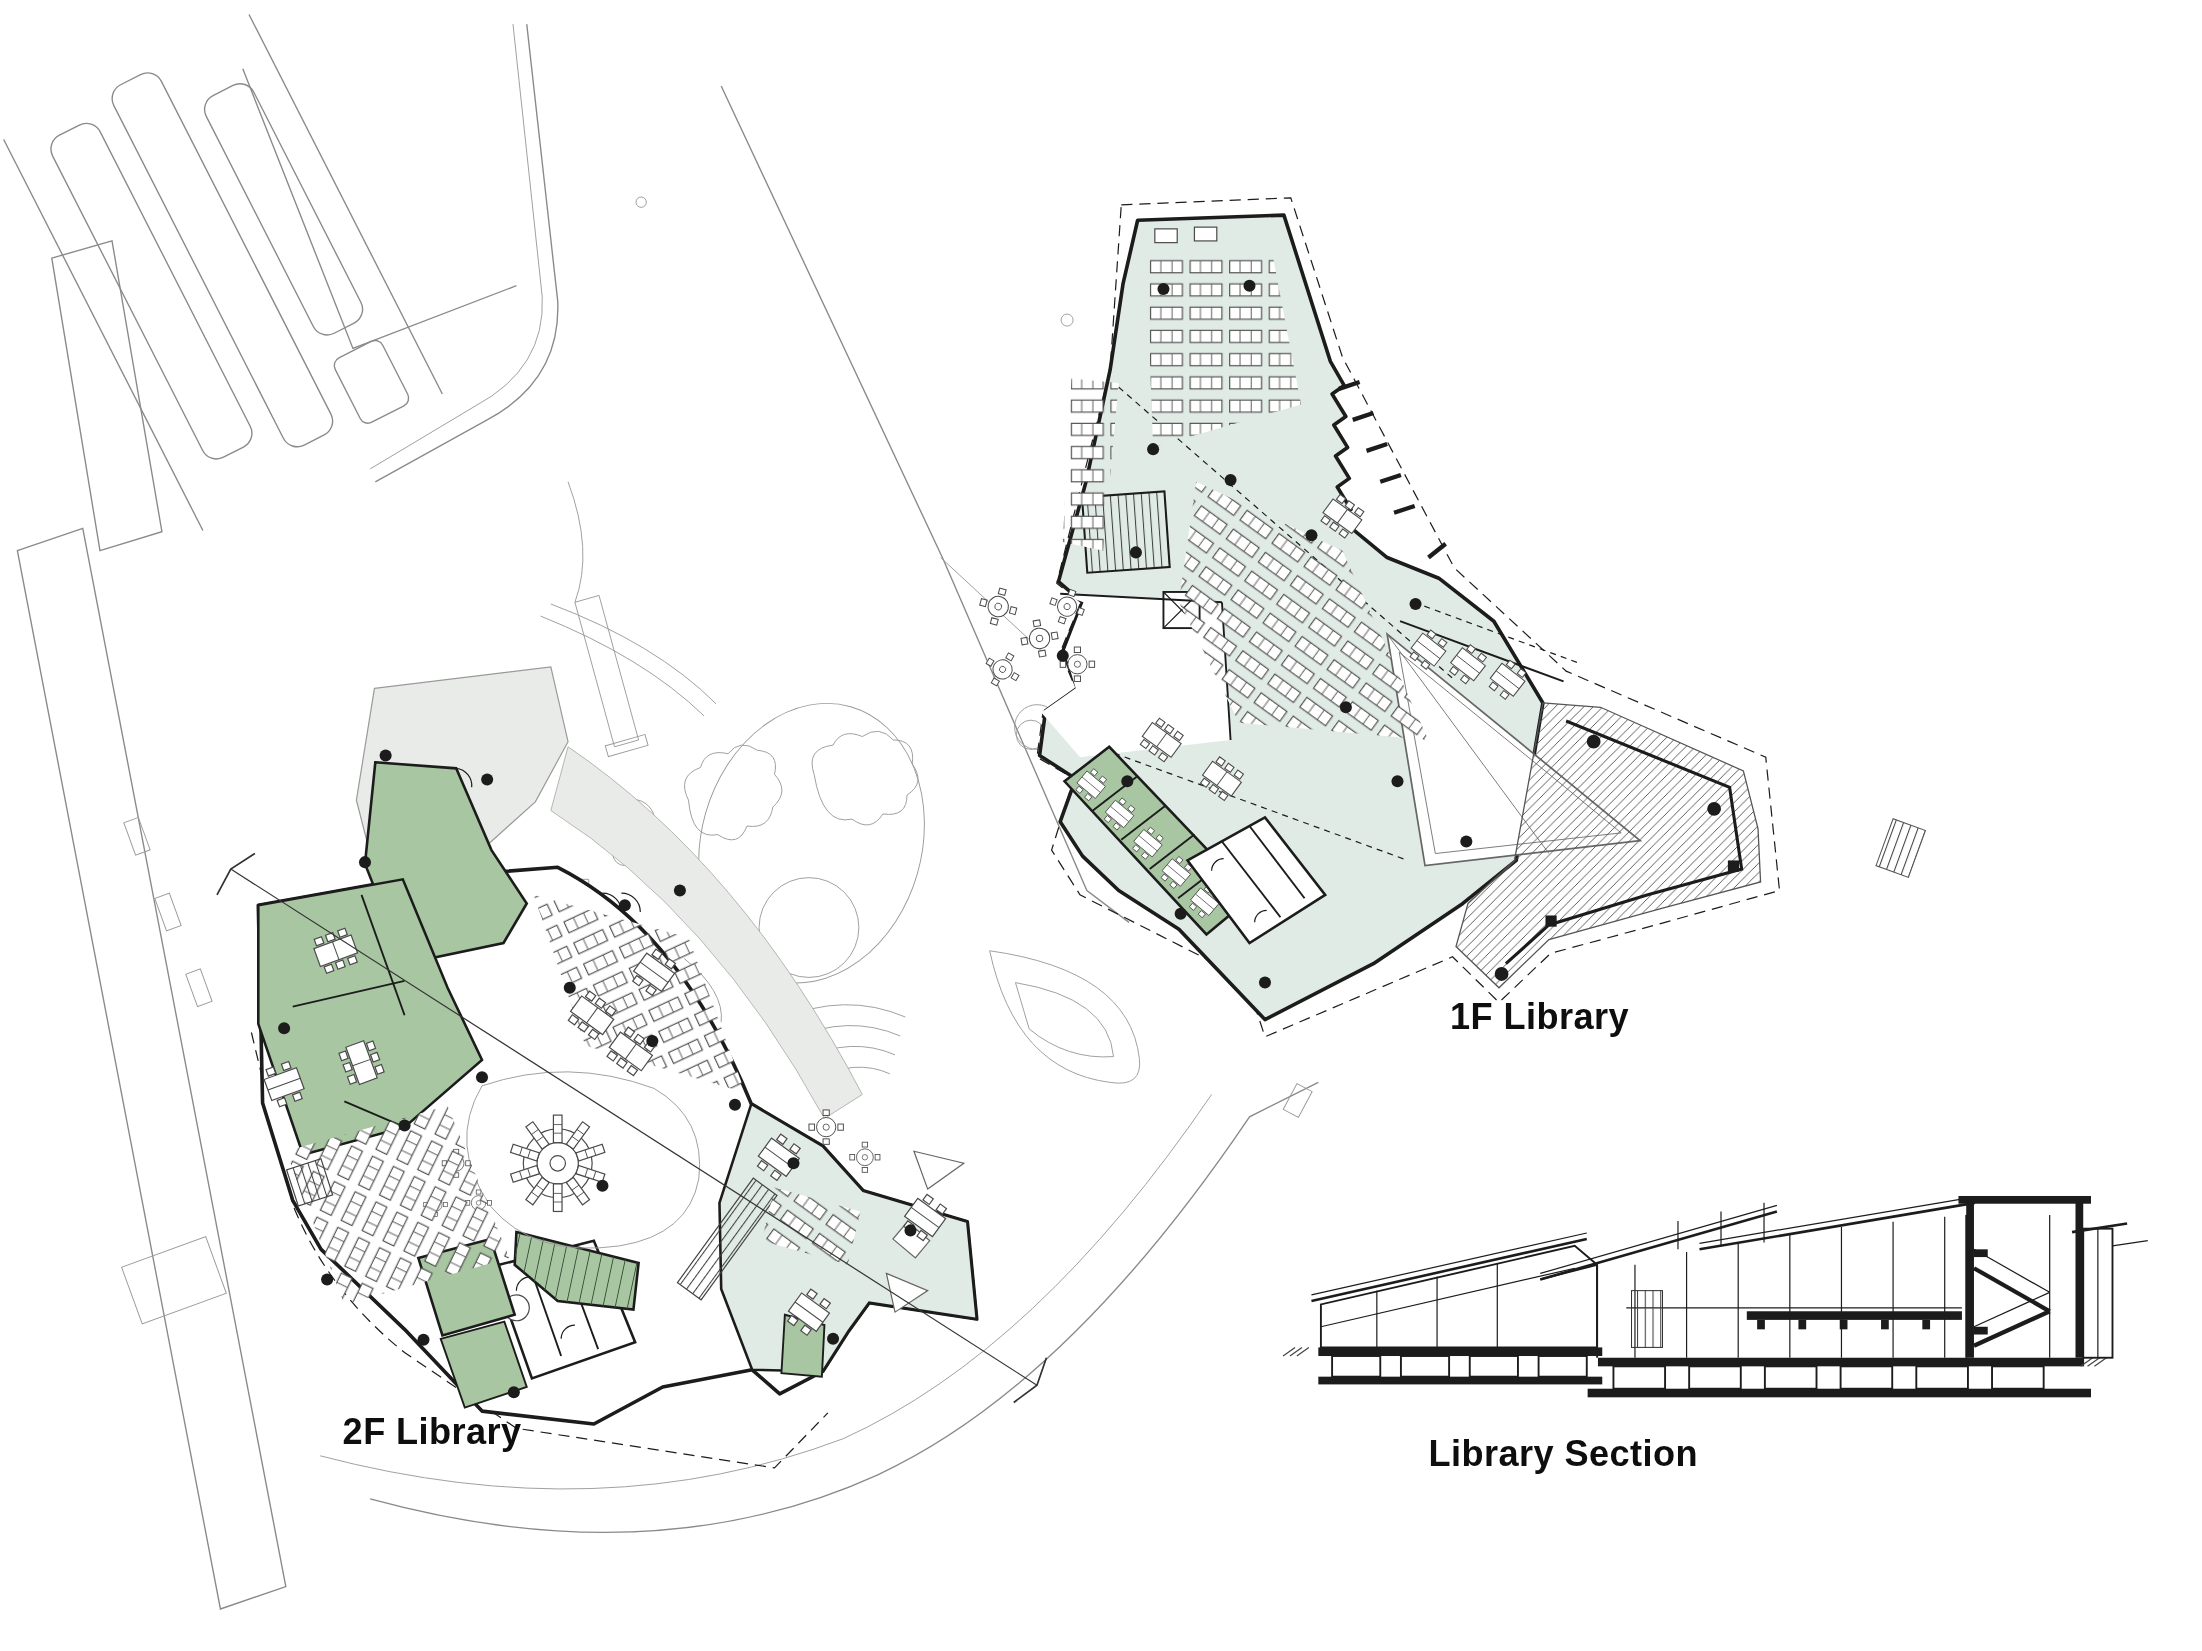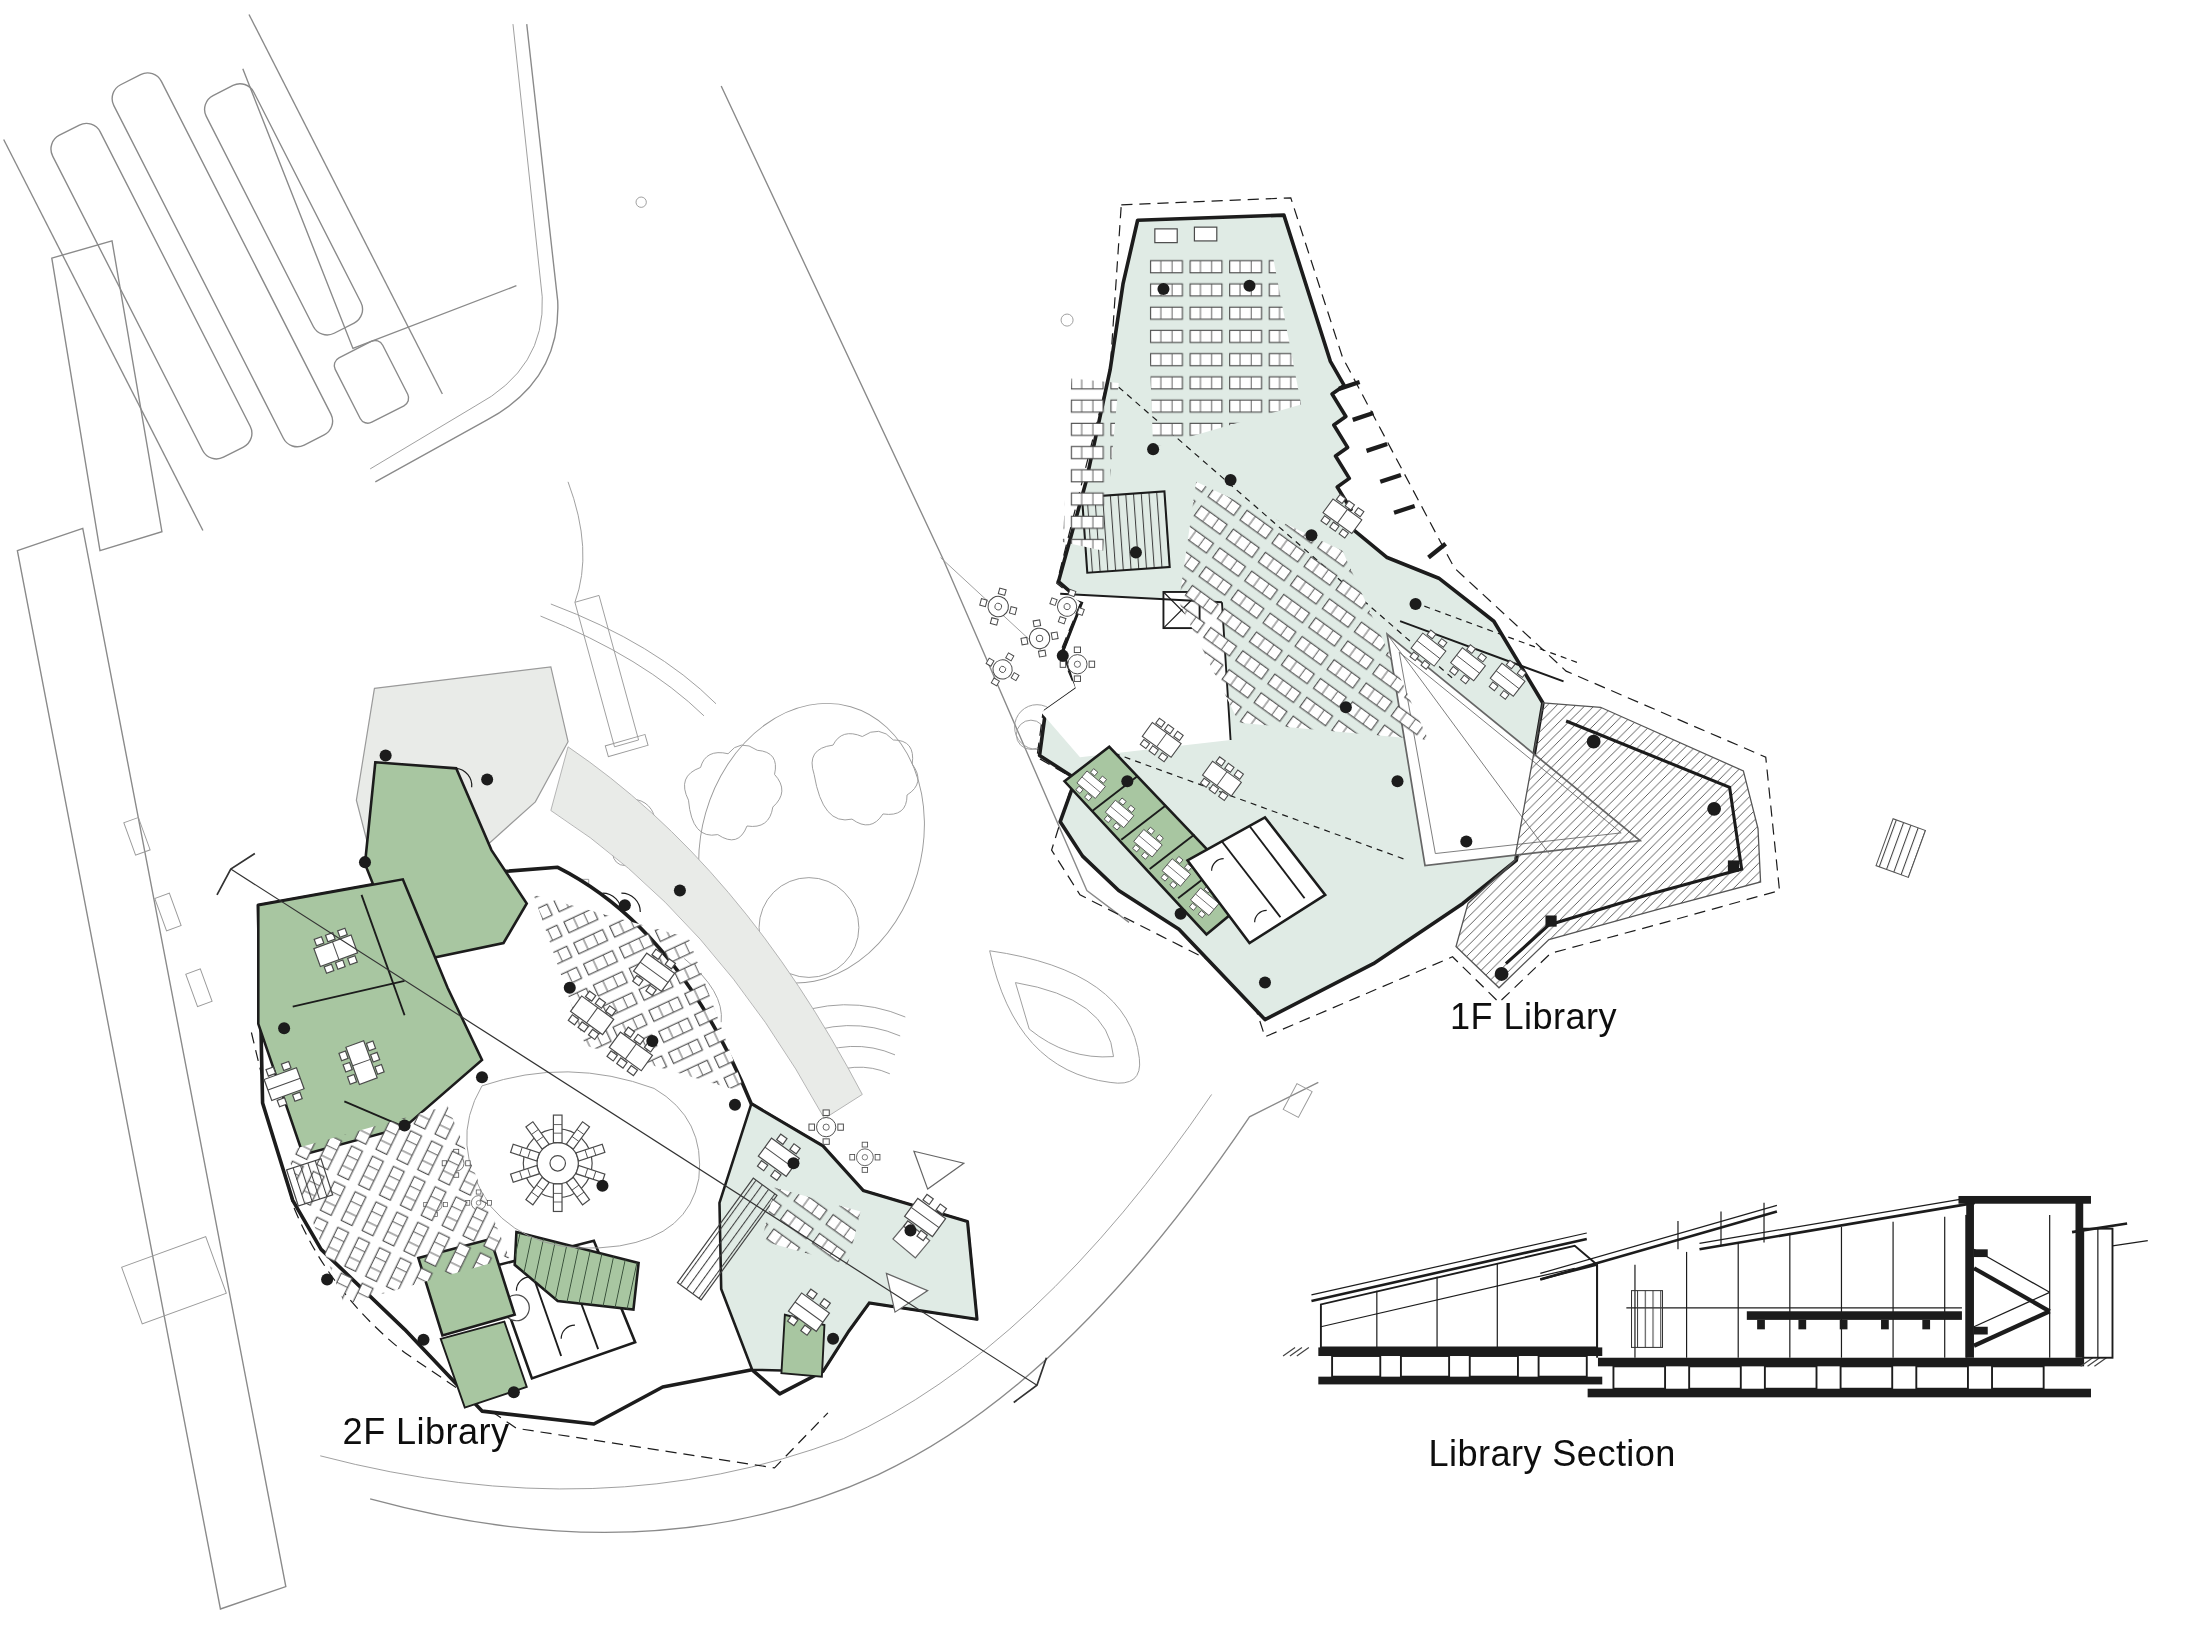--- a/index.html
+++ b/index.html
@@ -5,21 +5,21 @@
   :root{
     --room-green:#a8c6a1;
     --reading-mint:#e0ebe5;
     --terrace-gray:#e9ebe8;
     --ink:#1c1c1c;
     --site-line:#8a8a8a;
     --hatch-line:#555555;
   }
   html,body{margin:0;padding:0;background:#fff;}
   .stage{position:relative;width:2203px;height:1652px;background:#fff;overflow:hidden;
-         font-family:"Liberation Sans",sans-serif;}
+         font-family:"Liberation Sans",sans-serif;font-weight:bold;}
   svg{position:absolute;left:0;top:0;}
   .site{stroke:var(--site-line);stroke-width:1.6;fill:none;}
   .site-thin{stroke:#9a9a9a;stroke-width:1.1;fill:none;}
   .ink1{stroke:var(--ink);stroke-width:1.4;fill:none;}
   .ink2{stroke:var(--ink);stroke-width:2.2;fill:none;}
   .ink3{stroke:var(--ink);stroke-width:3;fill:none;}
   .ink4{stroke:var(--ink);stroke-width:4.2;stroke-linejoin:round;fill:none;}
   .fwhite{fill:#ffffff;}
   .fgreen{fill:var(--room-green);}
   .fmint{fill:var(--reading-mint);}

